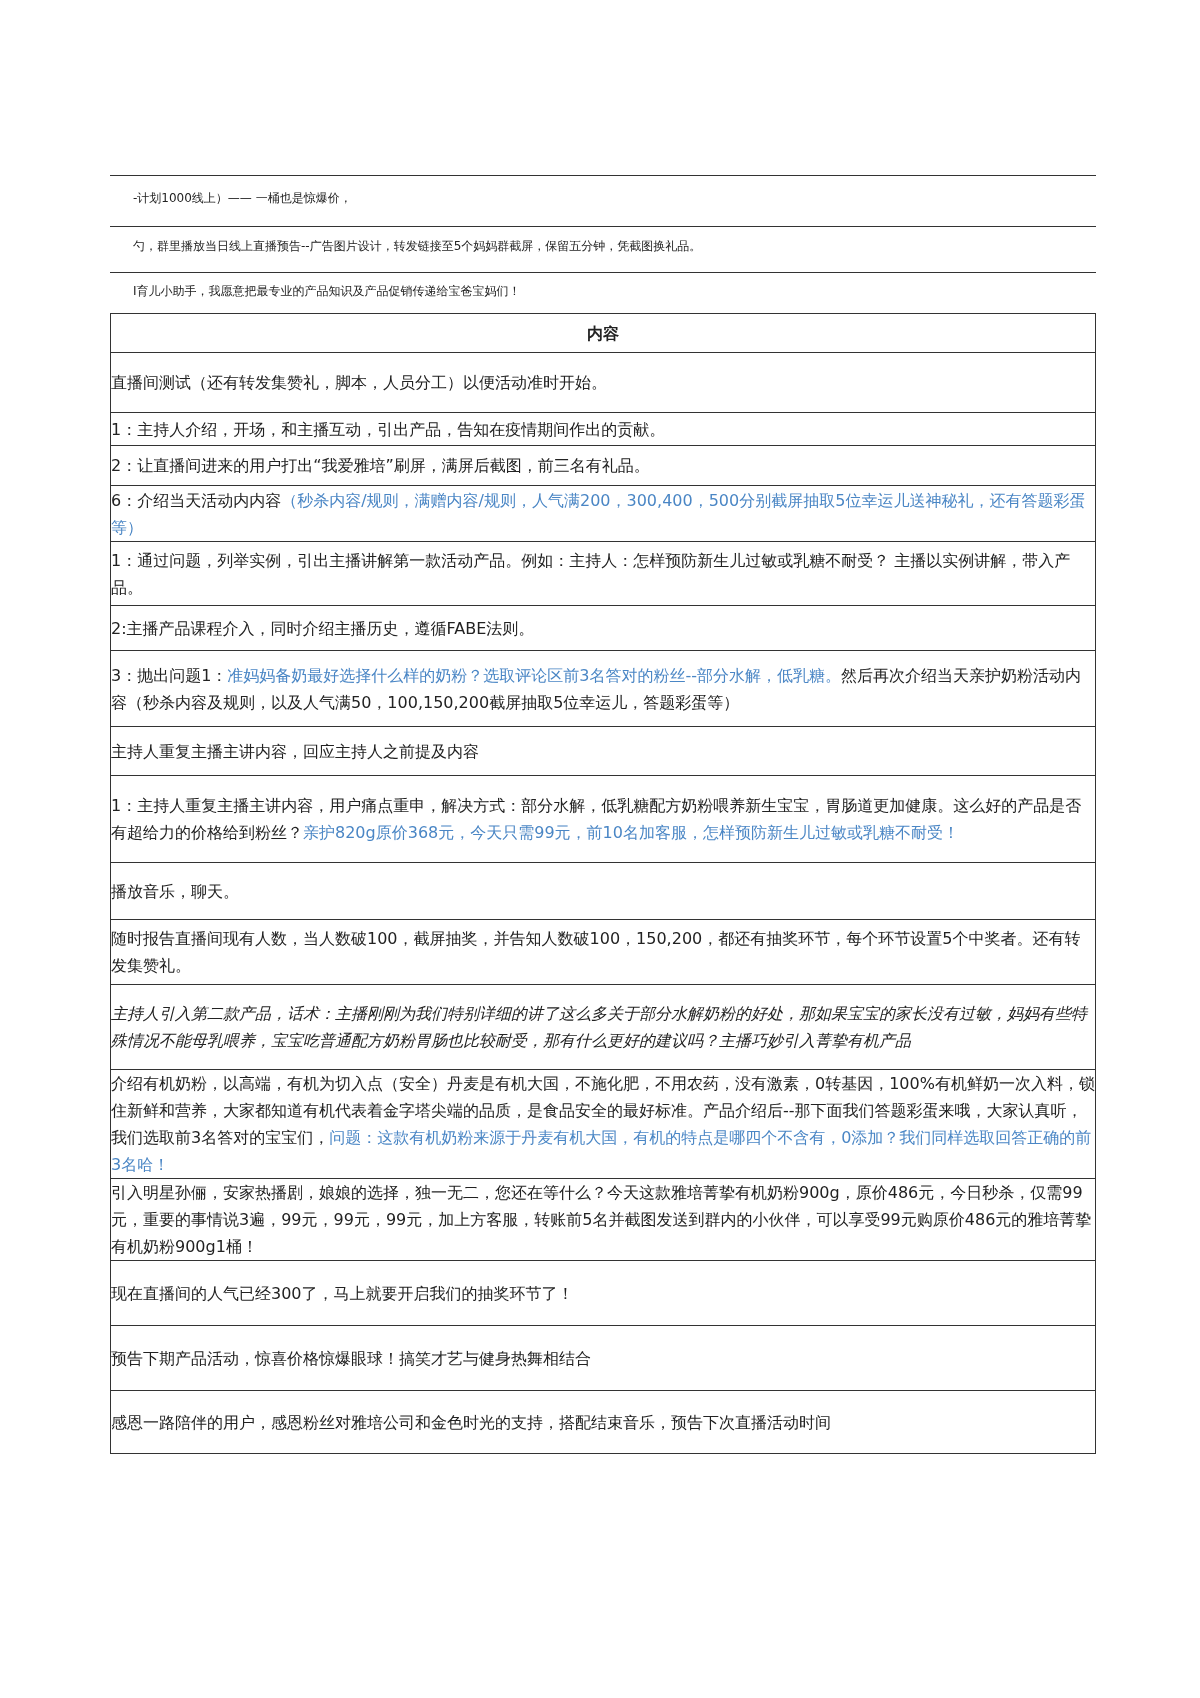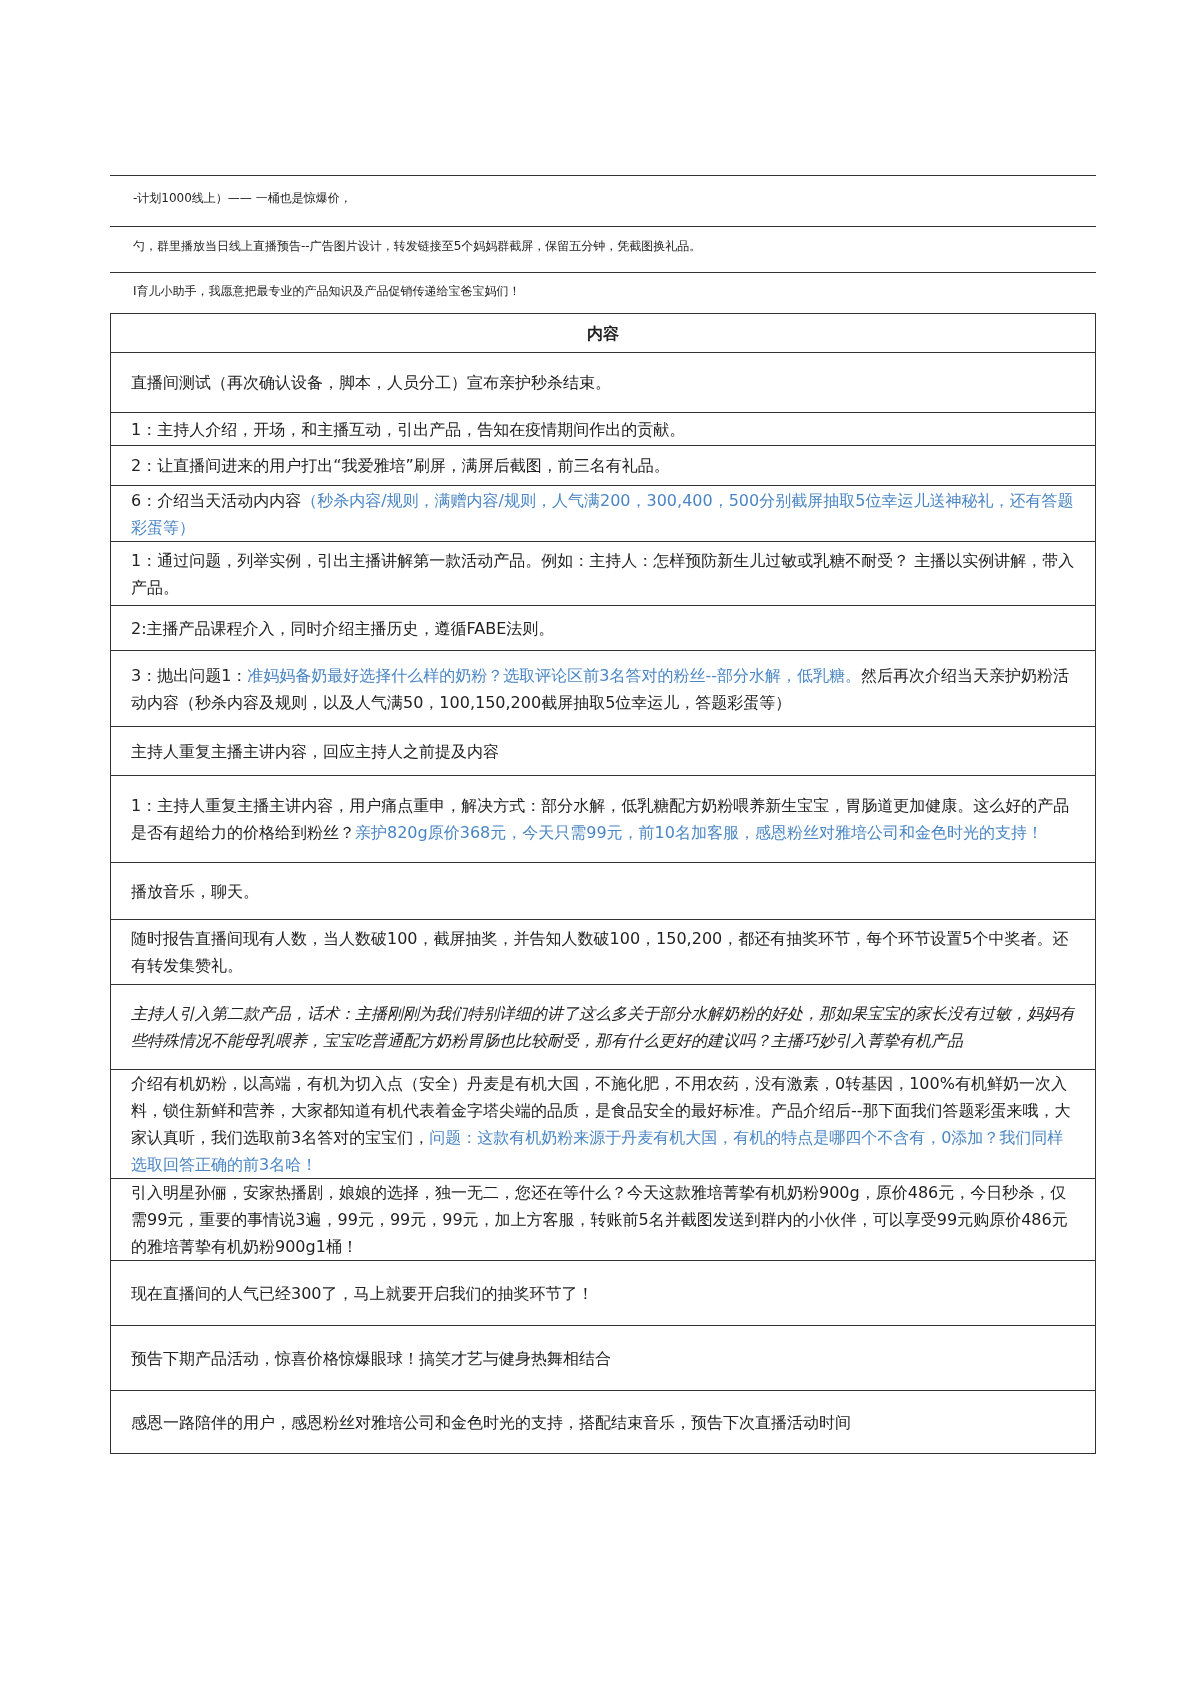--- a/index.html
+++ b/index.html
@@ -2,21 +2,21 @@
 <html><head>
 <meta charset="utf-8">
 <style>
   html, body { margin: 0; padding: 0; background: #ffffff; }
   body { width: 1200px; height: 1698px; position: relative; overflow: hidden;
          font-family: "DejaVu Sans", "Liberation Sans", sans-serif; color: #222; }
   .pre-line { position: absolute; left: 110px; width: 986px; border-top: 1.5px solid #333; }
   .pre-text { position: absolute; left: 94px; font-size: 12px; white-space: nowrap; color: #222; margin-left: 39px; }
   table.script { position: absolute; left: 110px; top: 313px; width: 986px;
                  border-collapse: collapse; table-layout: fixed; }
-  table.script td, table.script th { border: 1.5px solid #333; padding: 0 20px; font-size: 16px;
+  table.script td, table.script th { border: 1.5px solid #333; padding: 0 0; font-size: 16px;
                  line-height: 27px; vertical-align: middle; text-align: left; word-break: break-all; }
   table.script th { font-weight: bold; text-align: center; font-size: 16px; }
   .blue { color: #4a86c5; }
   .clip { overflow: hidden; }
 </style>
 </head>
 <body>
 
 <div class="pre-line" style="top:175px;"></div>
 <div class="pre-text" style="top:190px;">-计划1000线上）—— 一桶也是惊爆价，</div>
@@ -24,21 +24,21 @@
 <div class="pre-text" style="top:238px;">勺，群里播放当日线上直播预告--广告图片设计，转发链接至5个妈妈群截屏，保留五分钟，凭截图换礼品。</div>
 <div class="pre-line" style="top:272px;"></div>
 <div class="pre-text" style="top:283px;">I育儿小助手，我愿意把最专业的产品知识及产品促销传递给宝爸宝妈们！</div>
 
 <table class="script">
   <tbody>
       <tr style="height:39px;">
     <th>内容</th>
   </tr>
   <tr style="height:60px;">
-        <td><span>直播间测试（再次确认设备，脚本，人员分工）宣布亲护秒杀结束。</span></td>
+        <td><span>直播间测试（还有转发集赞礼，脚本，人员分工）以便活动准时开始。</span></td>
       </tr>
   <tr style="height:33px;">
         <td><span>1：主持人介绍，开场，和主播互动，引出产品，告知在疫情期间作出的贡献。</span></td>
       </tr>
   <tr style="height:40px;">
         <td><span>2：让直播间进来的用户打出“我爱雅培”刷屏，满屏后截图，前三名有礼品。</span></td>
       </tr>
   <tr style="height:56px;">
         <td><span>6：介绍当天活动内内容</span><span class="blue">（秒杀内容/规则，满赠内容/规则，人气满200，300,400，500分别截屏抽取5位幸运儿送神秘礼，还有答题彩蛋等）</span></td>
       </tr>
@@ -48,21 +48,21 @@
   <tr style="height:45px;">
         <td><span>2:主播产品课程介入，同时介绍主播历史，遵循FABE法则。</span></td>
       </tr>
   <tr style="height:76px;">
         <td><span>3：抛出问题1：</span><span class="blue">准妈妈备奶最好选择什么样的奶粉？选取评论区前3名答对的粉丝--部分水解，低乳糖。</span><span>然后再次介绍当天亲护奶粉活动内容（秒杀内容及规则，以及人气满50，100,150,200截屏抽取5位幸运儿，答题彩蛋等）</span></td>
       </tr>
   <tr style="height:49px;">
         <td><span>主持人重复主播主讲内容，回应主持人之前提及内容</span></td>
       </tr>
   <tr style="height:87px;">
-        <td><span>1：主持人重复主播主讲内容，用户痛点重申，解决方式：部分水解，低乳糖配方奶粉喂养新生宝宝，胃肠道更加健康。这么好的产品是否有超给力的价格给到粉丝？</span><span class="blue">亲护820g原价368元，今天只需99元，前10名加客服，感恩粉丝对雅培公司和金色时光的支持！</span></td>
+        <td><span>1：主持人重复主播主讲内容，用户痛点重申，解决方式：部分水解，低乳糖配方奶粉喂养新生宝宝，胃肠道更加健康。这么好的产品是否有超给力的价格给到粉丝？</span><span class="blue">亲护820g原价368元，今天只需99元，前10名加客服，怎样预防新生儿过敏或乳糖不耐受！</span></td>
       </tr>
   <tr style="height:57px;margin-left:37px;">
         <td><span>播放音乐，聊天。</span></td>
       </tr>
   <tr style="height:65px;">
         <td><span>随时报告直播间现有人数，当人数破100，截屏抽奖，并告知人数破100，150,200，都还有抽奖环节，每个环节设置5个中奖者。还有转发集赞礼。</span></td>
       </tr>
   <tr style="height:85px;">
         <td class="clip">
           <div style="max-height:81px;overflow:hidden;font-style:italic;"><span>主持人引入第二款产品，话术：主播刚刚为我们特别详细的讲了这么多关于部分水解奶粉的好处，那如果宝宝的家长没有过敏，妈妈有些特殊情况不能母乳喂养，宝宝吃普通配方奶粉胃肠也比较耐受，那有什么更好的建议吗？主播巧妙引入菁挚有机产品</span></div>

